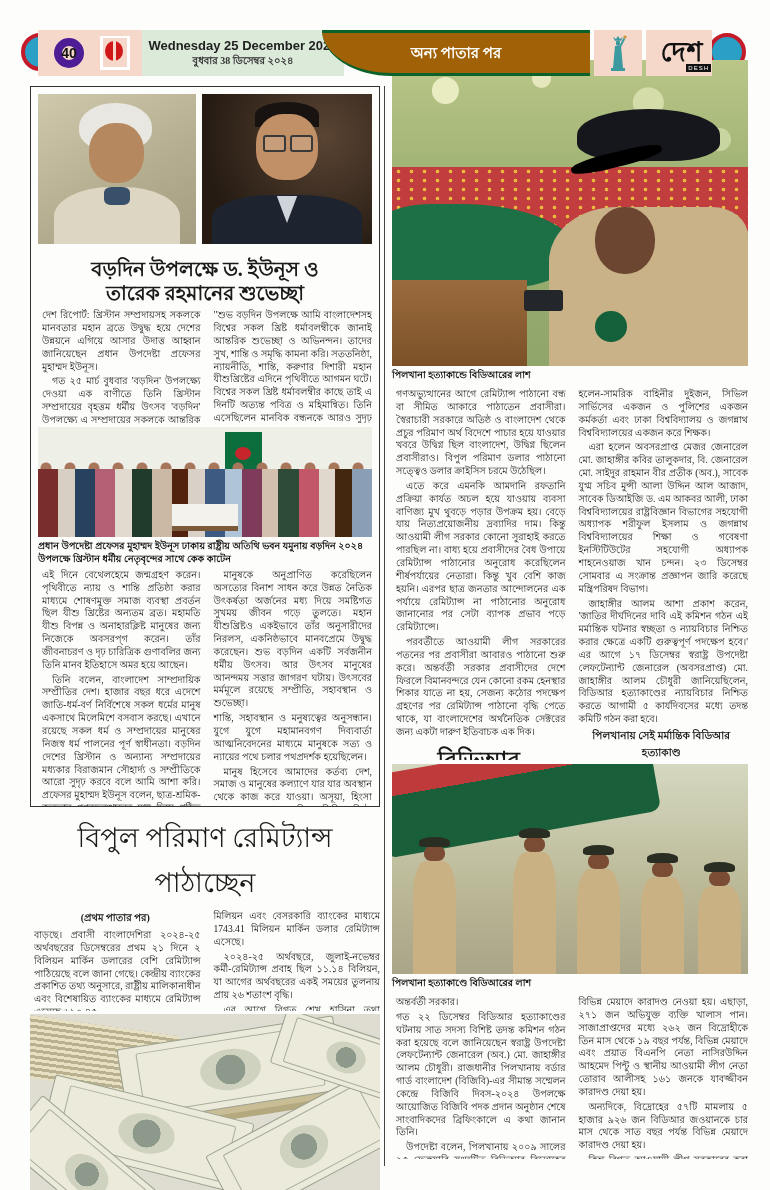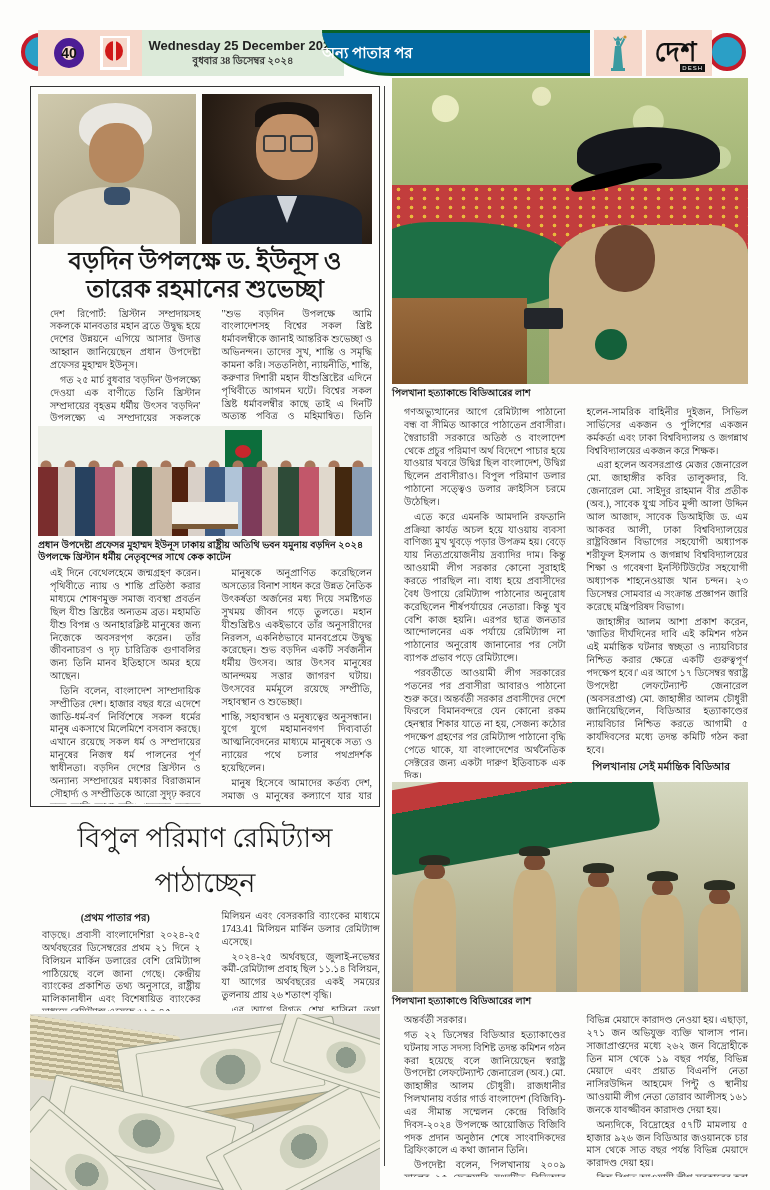--- a/index.html
+++ b/index.html
@@ -14,35 +14,35 @@
   .pink{background:#f6d8cb;}
   .p-left{left:38px;width:104px;z-index:2;}
   .pg-circle{position:absolute;left:16px;top:8px;width:30px;height:30px;border:8px solid #4c1d95;border-radius:50%;box-sizing:border-box;
     display:flex;align-items:center;justify-content:center;font-family:"Liberation Sans",sans-serif;font-weight:bold;font-size:14px;color:#111;}
   .red-icon{position:absolute;left:62px;top:6px;width:30px;height:34px;border:3px solid #fff;border-top-width:2px;box-sizing:border-box;}
   .red-icon::before{content:"";position:absolute;left:2px;top:3px;width:18px;height:20px;background:#d01818;border-radius:50%;}
   .red-icon::after{content:"";position:absolute;left:10px;top:1px;width:3px;height:24px;background:#f6d8cb;}
   .mint{left:142px;width:202px;background:#dcead9;z-index:1;}
   .date-en{margin-top:8px;text-align:center;font-family:"Liberation Sans",sans-serif;font-weight:bold;font-size:13px;color:#222;}
   .date-bn{text-align:center;font-size:10px;font-weight:bold;color:#333;}
-  .ribbon{position:absolute;left:322px;top:30px;width:268px;height:46px;background:#0369a1;border-top:3px solid #0a6129;border-bottom:3px solid #0a6129;
-    border-bottom-left-radius:70px 46px;box-sizing:border-box;display:flex;align-items:center;justify-content:flex-start;z-index:3;}
+  .ribbon{position:absolute;left:322px;top:30px;width:268px;height:46px;background:#a16207;border-top:3px solid #0a6129;border-bottom:3px solid #0a6129;
+    border-bottom-left-radius:70px 46px;box-sizing:border-box;display:flex;align-items:center;justify-content:center;z-index:3;}
   .ribbon span{color:#fff;font-weight:bold;font-size:15px;}
   .p-statue{left:594px;width:48px;display:flex;align-items:center;justify-content:center;z-index:2;}
-  .p-logo{left:646px;width:66px;z-index:2;display:flex;align-items:center;justify-content:flex-start;}
+  .p-logo{left:646px;width:66px;z-index:2;display:flex;align-items:center;justify-content:flex-end;}
   .logo-box{position:relative;width:60px;height:40px;display:flex;align-items:center;justify-content:center;}
   .logo-bn{font-weight:900;font-size:27px;color:#111;letter-spacing:1px;font-family:"Liberation Sans",sans-serif;}
   .logo-en{position:absolute;right:1px;bottom:1px;background:#111;color:#fff;font-family:"Liberation Sans",sans-serif;font-size:6px;padding:0 2px;line-height:8px;letter-spacing:1px;}
 
   
   .vrule{position:absolute;left:384px;top:86px;width:1px;height:1080px;background:#444;}
   .left-half{position:absolute;left:30px;top:86px;width:350px;}
-  .right-half{position:absolute;left:392px;top:78px;width:356px;}
-
-  .bp{margin:0 0 2px 12px;font-size:9.6px;line-height:1.34;text-align:justify;text-indent:10px;}
+  .right-half{position:absolute;left:392px;top:60px;width:356px;}
+
+  .bp{margin:0 0 2px 4px;font-size:9.6px;line-height:1.34;text-align:justify;text-indent:10px;}
   .bp.first{text-indent:0;}
   .cols{display:flex;gap:9px;}
   .c{flex:1;overflow:hidden;}
   .cap{font-family:"Liberation Sans",sans-serif;font-weight:bold;font-size:9.5px;line-height:1.3;color:#111;}
 
   
   .abox{border:1.5px solid #333;padding:7px;box-sizing:border-box;width:350px;height:721px;overflow:hidden;}
   .dual{display:flex;gap:6px;height:150px;}
   .p-photo{position:relative;overflow:hidden;}
   .ph-yunus{flex:0 0 158px;background:linear-gradient(150deg,#cfc9ad,#b4ac8e 60%,#a59d81);}
@@ -50,21 +50,21 @@
   .ph-yunus .face{position:absolute;top:19%;left:32%;width:35%;height:40%;background:#b6885f;border-radius:46%;}
   .ph-yunus .body{position:absolute;bottom:-6%;left:10%;width:80%;height:44%;background:#ddd6c2;border-radius:45% 45% 0 0;}
   .ph-yunus .collar{position:absolute;bottom:26%;left:42%;width:16%;height:12%;background:#39506b;border-radius:30%;}
   .ph-tarique{flex:1;background:radial-gradient(circle at 72% 28%,#5a4433,#251b13 75%);}
   .ph-tarique .hair{position:absolute;top:5%;left:31%;width:38%;height:17%;background:#181310;border-radius:50% 50% 0 0;}
   .ph-tarique .face{position:absolute;top:13%;left:32%;width:36%;height:44%;background:#c19067;border-radius:44%;}
   .ph-tarique .glasses{position:absolute;top:27%;left:36%;width:11%;height:9%;border:2px solid #3a3a3a;border-radius:3px;box-shadow:21px 0 0 -2px rgba(0,0,0,0),0 0 0 0;background:rgba(255,255,255,.12);}
   .ph-tarique .glasses2{position:absolute;top:27%;left:52%;width:11%;height:9%;border:2px solid #3a3a3a;border-radius:3px;background:rgba(255,255,255,.12);}
   .ph-tarique .body{position:absolute;bottom:-5%;left:6%;width:88%;height:38%;background:#1d2430;border-radius:40% 40% 0 0;}
   .ph-tarique .shirt{position:absolute;bottom:14%;left:44%;width:12%;height:18%;background:#cfd4da;clip-path:polygon(50% 100%,0 0,100% 0);}
-  .head1{margin:3px 0 4px;text-align:center;font-weight:bold;font-size:24px;line-height:1.18;}
+  .head1{margin:14px 0 4px;text-align:center;font-weight:bold;font-size:20px;line-height:1.18;}
   .head1 span{display:block;}
   .tcols{height:114px;margin-top:2px;}
   .group-photo{margin-top:4px;height:110px;background:linear-gradient(180deg,#eef0e8 0 52%,#d9d8cc 52% 100%);}
   .gflag{position:absolute;top:4%;left:56%;width:11%;height:46%;background:#0c6e3c;}
   .gflag::before{content:"";position:absolute;left:26%;top:30%;width:44%;height:26%;background:#c6262c;border-radius:50%;}
   .crowd{position:absolute;bottom:0;left:0;width:100%;height:62%;
     background:linear-gradient(90deg,#7a2d2d 0 6%,#d8cfc4 6% 11%,#27415f 11% 17%,#b35f74 17% 23%,#e2d9cf 23% 28%,#203a2c 28% 34%,#cbb9a5 34% 40%,#52220f 40% 45%,#d9d0c8 45% 50%,#3c5a82 50% 56%,#b0c4d8 56% 61%,#7e3b5a 61% 67%,#d3c0ae 67% 72%,#2e4b38 72% 78%,#c2576a 78% 84%,#e0d8cc 84% 89%,#43280f 89% 94%,#8a9eb5 94% 100%);}
   .heads{position:absolute;bottom:56%;left:0;width:100%;height:16px;
     background-image:radial-gradient(circle at 8px 8px,#a8775b 5px,rgba(0,0,0,0) 6px);background-size:24px 16px;}
   .cake{position:absolute;bottom:6%;left:40%;width:20%;height:20%;background:#f4f2ec;border-bottom:5px solid #7a5a38;}

